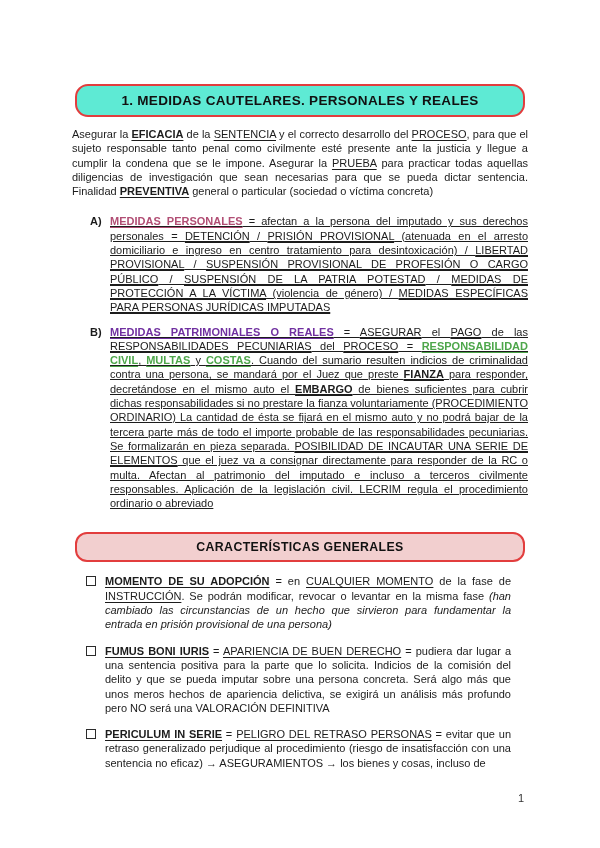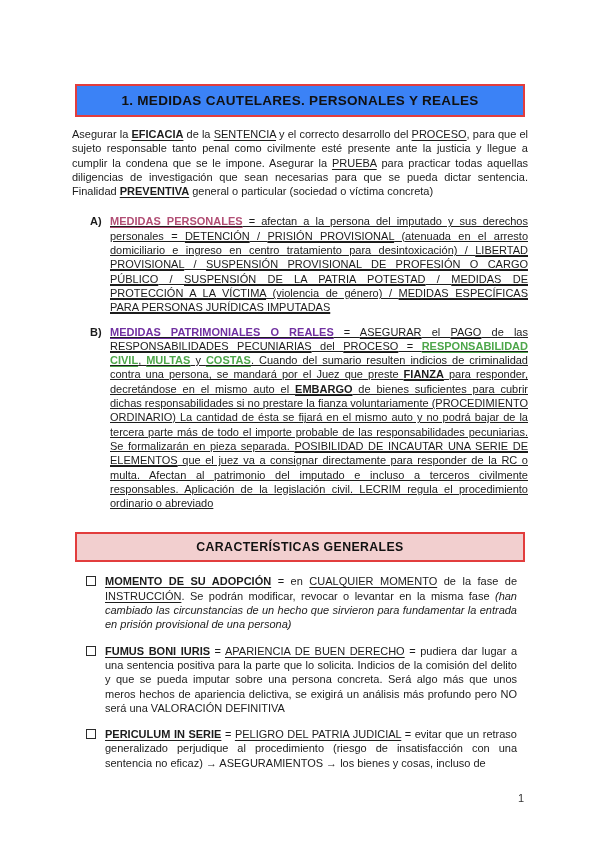--- a/index.html
+++ b/index.html
@@ -12,65 +12,65 @@
   .hbox {
     text-align:center; font-weight:bold; color:#111;
     border:2px solid #e23d3d; background:#f2cfcf;
   }
   .hbox1 { margin:0 3px; font-size:13.5px; letter-spacing:0.3px; padding:7px 4px; }
   .hbox2 { margin:22px 3px 0; font-size:12.3px; letter-spacing:0.4px; padding:6px 4px; }
   .para { font-size:11px; line-height:14.3px; text-align:justify; margin:10px 0 16px; }
   .li { display:flex; margin:10px 0 0 18px; font-size:11px; line-height:14.3px; }
   .li .marker { flex:0 0 20px; font-weight:bold; }
   .li .body { flex:1; text-align:justify;text-decoration:underline; }
-  .chk-li { display:flex; margin:12px 11px 0 14px; gap:9px; font-size:11px; line-height:14.3px; }
+  .chk-li { display:flex; margin:12px 17px 0 14px; gap:9px; font-size:11px; line-height:14.3px; }
   .checkbox { flex:0 0 auto; width:8px; height:8px; border:1.5px solid #2b2b2b; margin-top:2px; background:#fff; }
   .chk-li .body { flex:1; text-align:justify; }
   .sb { font-weight:bold; }
   .su { text-decoration:underline; text-underline-offset:1.5px; }
   .si { font-style:italic; }
   .pagenum { position:absolute; right:76px; top:792px; font-size:11px; color:#333; }
 </style>
 </head>
 <body>
 
 <div class="page">
   <div class="content">
 
-    <div class="hbox hbox1" style="border-color: rgb(226, 61, 61); background: #3b82f6;">
+    <div class="hbox hbox1" style="border-color: rgb(226, 61, 61); background: #5eead4; border-radius: 13px;">
       <span>1. MEDIDAS CAUTELARES. PERSONALES Y REALES</span>
     </div>
 
     <p class="para"><span>Asegurar la </span><span class="sb su">EFICACIA</span><span> de la </span><span class="su">SENTENCIA</span><span> y el correcto desarrollo del </span><span class="su">PROCESO</span><span>, para que el sujeto responsable tanto penal como civilmente esté presente ante la justicia y llegue a cumplir la condena que se le impone. Asegurar la </span><span class="su">PRUEBA</span><span> para practicar todas aquellas diligencias de investigación que sean necesarias para que se pueda dictar sentencia. Finalidad </span><span class="sb su">PREVENTIVA</span><span> general o particular (sociedad o víctima concreta)</span></p>
 
     <div class="li">
       <span class="marker">A)</span>
       <span class="body"><span class="sb su" style="color: rgb(177, 78, 116);">MEDIDAS PERSONALES</span><span> = afectan a la persona del imputado y sus derechos personales = </span><span class="su">DETENCIÓN</span><span> / </span><span class="su">PRISIÓN PROVISIONAL</span><span> (atenuada en el arresto domiciliario e ingreso en centro tratamiento para desintoxicación) / </span><span class="su">LIBERTAD PROVISIONAL</span><span> / </span><span class="su">SUSPENSIÓN PROVISIONAL DE PROFESIÓN O CARGO PÚBLICO</span><span> / </span><span class="su">SUSPENSIÓN DE LA PATRIA POTESTAD</span><span> / </span><span class="su">MEDIDAS DE PROTECCIÓN A LA VÍCTIMA</span><span> (violencia de género) / </span><span class="su">MEDIDAS ESPECÍFICAS PARA PERSONAS JURÍDICAS IMPUTADAS</span></span>
     </div>
 
     <div class="li">
       <span class="marker">B)</span>
       <span class="body"><span class="sb su" style="color: rgb(112, 48, 160);">MEDIDAS PATRIMONIALES O REALES</span><span> = </span><span class="su">ASEGURAR</span><span> el </span><span class="su">PAGO</span><span> de las </span><span class="su">RESPONSABILIDADES PECUNIARIAS</span><span> del </span><span class="su">PROCESO</span><span> = </span><span class="sb su" style="color: rgb(77, 166, 74);">RESPONSABILIDAD CIVIL</span><span>, </span><span class="sb su" style="color: rgb(77, 166, 74);">MULTAS</span><span> y </span><span class="sb su" style="color: rgb(77, 166, 74);">COSTAS</span><span>. Cuando del sumario resulten indicios de criminalidad contra una persona, se mandará por el Juez que preste </span><span class="sb su">FIANZA</span><span> para responder, decretándose en el mismo auto el </span><span class="sb su">EMBARGO</span><span> de bienes suficientes para cubrir dichas responsabilidades si no prestare la fianza voluntariamente (PROCEDIMIENTO ORDINARIO) La cantidad de ésta se fijará en el mismo auto y no podrá bajar de la tercera parte más de todo el importe probable de las responsabilidades pecuniarias. Se formalizarán en pieza separada. </span><span class="su">POSIBILIDAD DE INCAUTAR UNA SERIE DE ELEMENTOS</span><span> que el juez va a consignar directamente para responder de la RC o multa. Afectan al patrimonio del imputado e incluso a terceros civilmente responsables. Aplicación de la legislación civil. LECRIM regula el procedimiento ordinario o abreviado</span></span>
     </div>
 
-    <div class="hbox hbox2" style="border-color: rgb(226, 61, 61); background: rgb(242, 207, 207);">
+    <div class="hbox hbox2" style="border-color: rgb(226, 61, 61); background: rgb(242, 207, 207); border-radius: 12px;">
       <span>CARACTERÍSTICAS GENERALES</span>
     </div>
 
     <div class="chk-li">
       <span class="checkbox"></span>
       <span class="body"><span class="sb su">MOMENTO DE SU ADOPCIÓN</span><span> = en </span><span class="su">CUALQUIER MOMENTO</span><span> de la fase de </span><span class="su">INSTRUCCIÓN</span><span>. Se podrán modificar, revocar o levantar en la misma fase </span><span class="si">(han cambiado las circunstancias de un hecho que sirvieron para fundamentar la entrada en prisión provisional de una persona)</span></span>
     </div>
 
     <div class="chk-li">
       <span class="checkbox"></span>
       <span class="body"><span class="sb su">FUMUS BONI IURIS</span><span> = </span><span class="su">APARIENCIA DE BUEN DERECHO</span><span> = pudiera dar lugar a una sentencia positiva para la parte que lo solicita. Indicios de la comisión del delito y que se pueda imputar sobre una persona concreta. Será algo más que unos meros hechos de apariencia delictiva, se exigirá un análisis más profundo pero NO será una VALORACIÓN DEFINITIVA</span></span>
     </div>
 
     <div class="chk-li">
       <span class="checkbox"></span>
-      <span class="body"><span class="sb su">PERICULUM IN SERIE</span><span> = </span><span class="su">PELIGRO DEL PATRIA JUDICIAL</span><span> = evitar que un retraso generalizado perjudique al procedimiento (riesgo de insatisfacción con una sentencia no eficaz) → ASEGURAMIENTOS → los bienes y cosas, incluso de</span></span>
+      <span class="body"><span class="sb su">PERICULUM IN SERIE</span><span> = </span><span class="su">PELIGRO DEL RETRASO PERSONAS</span><span> = evitar que un retraso generalizado perjudique al procedimiento (riesgo de insatisfacción con una sentencia no eficaz) → ASEGURAMIENTOS → los bienes y cosas, incluso de</span></span>
     </div>
 
   </div>
 
   <div class="pagenum">1</div>
 </div>
 
 </body></html>

